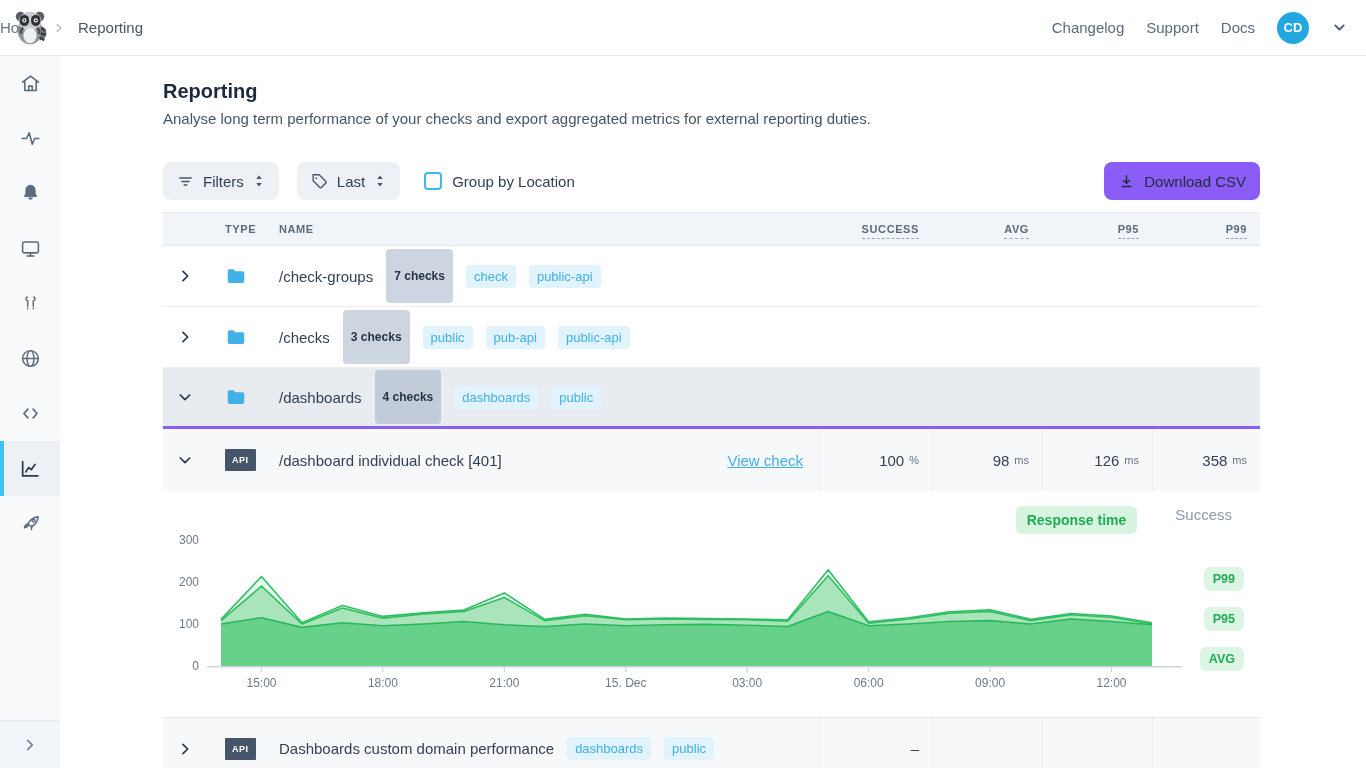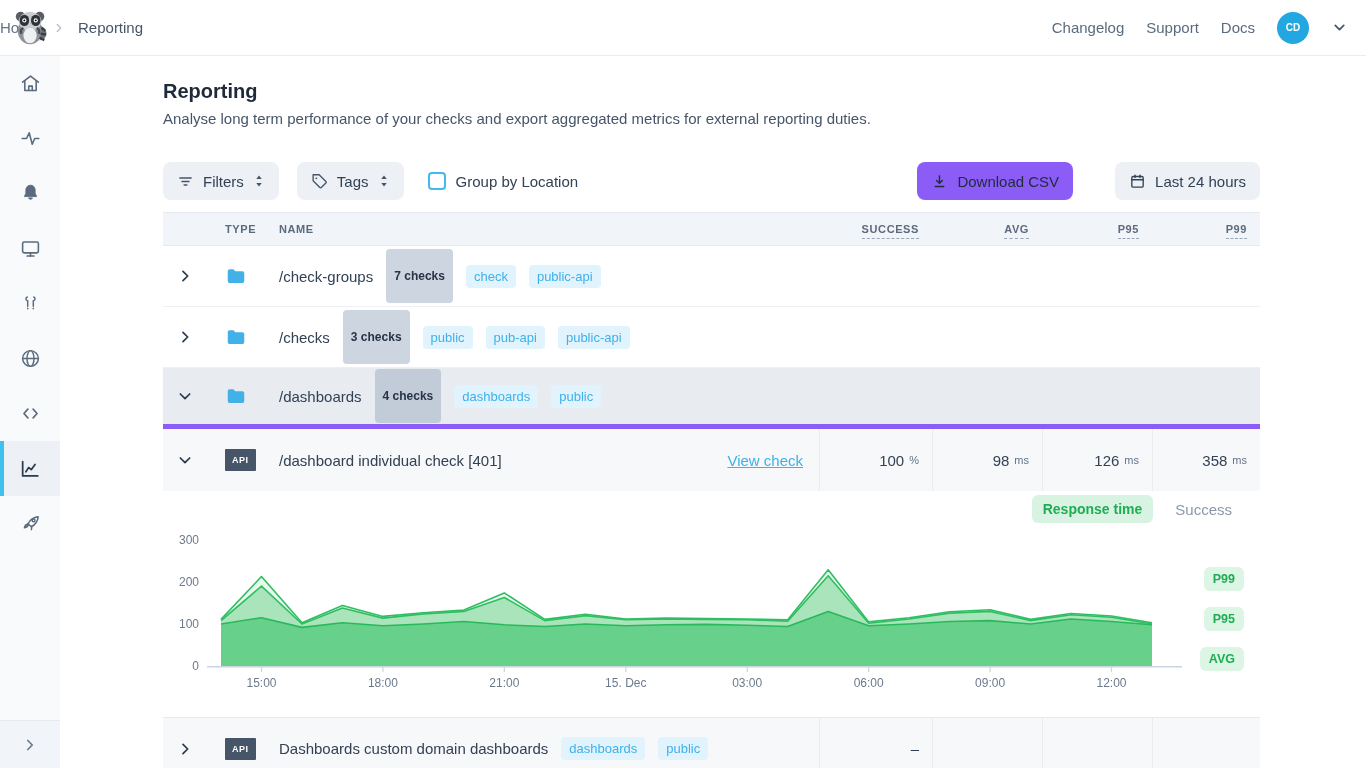--- a/index.html
+++ b/index.html
@@ -10,21 +10,21 @@
   .topbar { position:fixed; top:0; left:0; width:1366px; height:56px; background:#fff;
     border-bottom:1px solid #e8edf2; display:flex; align-items:center; z-index:10; }
   .logo { position:absolute; left:12px; top:9px; width:38px; height:38px; }
   .breadcrumb { display:flex; align-items:center; gap:12px; font-size:15px; }
   .crumb-home { color:#64748b; }
   .crumb-sep { color:#b6c0cc; display:flex; }
   .crumb-current { color:#475569; }
   .topnav { margin-left:auto; display:flex; align-items:center; gap:22px; margin-right:18px; font-size:15px; color:#5b6b7e; }
   .topnav a { color:#5b6b7e; text-decoration:none;text-align:center; }
   .avatar { width:32px; height:32px; border-radius:50%; background:#22a7e0; color:#fff;
-    font-size:10px; font-weight:bold; display:flex; align-items:center; justify-content:center; }
+    font-size:13px; font-weight:bold; display:flex; align-items:center; justify-content:center; }
   .acct-chevron { display:flex; color:#475569; }
 
   
   .sidebar { position:fixed; top:56px; left:0; width:60px; height:712px; background:#f8fafc; }
   .side-item { height:55px; display:flex; align-items:center; justify-content:center;
     position:relative; color:#5b6b7e; cursor:pointer; }
   .side-item svg { stroke:#5b6b7e; }
   .side-item.active { background:#edf1f6; }
   .side-item.active::before { content:""; position:absolute; left:0; top:0; bottom:0; width:4px; background:#3fc1f0; }
   .side-item.active svg { stroke:#2b3a4e; }
@@ -48,41 +48,41 @@
 
   
   .table { margin-top:12px; width:1097px; }
   .tgrid { display:grid; grid-template-columns:44px 72px 1fr 113px 110px 110px 108px; align-items:center; }
   .thead { height:34px; background:#f1f4f8; border-top:1px solid #e5eaef; border-bottom:1px solid #e5eaef;
     font-size:11px; font-weight:bold; letter-spacing:.6px; color:#5b6b7e; }
   .th-right { text-align:right; padding-right:13px; }
   .th-right span, .th-sort span { border-bottom:1px dashed #98a6b5; padding-bottom:3px; cursor:pointer; }
 
   .row { height:61px; border-bottom:1px solid #eceff3; background:#fff; }
-  .row.highlight { background:#e8ecf1; border-bottom:5px solid #8b5cf6; }
+  .row.highlight { background:#e8ecf1; border-bottom:3px solid #8b5cf6; }
   .row.subrow { background:#f6f8fa; border-bottom:none; height:62px; }
   .chev-cell { display:flex; justify-content:center; cursor:pointer; }
   .type-cell { display:flex; padding-left:18px; }
   .name-cell { display:flex; align-items:center; gap:13px; font-size:15px; color:#334155; }
   .count-badge { background:#ccd5e0; color:#273445; font-size:12px; font-weight:bold;
     padding:20px 8px; border-radius:4px; }
   .row.highlight .count-badge { background:#c2ccd8; }
   .tag { background:#e1f3fd; color:#3fb0e8; font-size:13px; padding:4px 8px; border-radius:4px; }
   .api-badge { background:#475569; color:#fff; font-size:9px; font-weight:bold; letter-spacing:.5px;
     padding:6px 7px; border-radius:1px; }
   .view-link { margin-left:auto; margin-right:16px; color:#3fb0e8; text-decoration:underline; font-size:15px; cursor:pointer; }
   .metric { height:100%; display:flex; align-items:center; justify-content:flex-end;
     padding-right:13px; border-left:1px solid #e9edf2; }
   .metric .val { font-size:15px; color:#334155; }
   .metric .unit { font-size:11px; color:#64748b; margin-left:5px; }
   .metric.empty { color:#334155; font-size:15px; }
 
   
   .chart-block { position:relative; width:1097px; height:226px; background:#fff; }
-  .chart-tabs { position:absolute; top:4px; right:28px; display:flex; align-items:center; gap:22px; }
+  .chart-tabs { position:absolute; top:15px; right:28px; display:flex; align-items:flex-start; gap:38px; }
   .tab-pill { background:#d9f3e2; color:#1fad53; font-weight:bold; font-size:14px;
     padding:6px 11px; border-radius:6px; cursor:pointer; }
   .tab-muted { color:#8b99a9; font-size:15px; cursor:pointer; }
   .legend-pill { position:absolute; right:16px; background:#dcf5e5; color:#1fad53; font-weight:bold;
     font-size:12.5px; padding:5px 9px; border-radius:6px; }
   #rt-svg { position:absolute; left:3px; top:37px; overflow:visible; }
   #rt-svg text { font-family:"Liberation Sans", sans-serif; font-size:12px; fill:#6b7a8c; }
 
   .bottom-row { border-top:1px solid #e5eaef; }
   svg.ic { display:block; }
@@ -214,47 +214,38 @@
       <svg class="ic" width="12" height="14" viewBox="0 0 24 28" fill="#475569">
           <polygon points="12,3 17.5,10 6.5,10"></polygon>
           <polygon points="12,25 6.5,18 17.5,18"></polygon>
         </svg>
     </button>
     <button class="btn">
       <svg class="ic" width="17" height="17" viewBox="0 0 24 24" fill="none" stroke="#475569" stroke-width="1.9" stroke-linejoin="round">
           <path d="M11.5 2.5H3v8.5l9.5 9.5a1.4 1.4 0 0 0 2 0l6.5-6.5a1.4 1.4 0 0 0 0-2L11.5 2.5z"></path>
           <circle cx="7.5" cy="7.5" r="1.3" fill="#475569" stroke="none"></circle>
         </svg>
-      <span>Tags</span>
+      <span>Last</span>
       <svg class="ic" width="12" height="14" viewBox="0 0 24 28" fill="#475569">
           <polygon points="12,3 17.5,10 6.5,10"></polygon>
           <polygon points="12,25 6.5,18 17.5,18"></polygon>
         </svg>
     </button>
     <label class="check-wrap">
       <span class="checkbox"></span>
       <span>Group by Location</span>
     </label>
     <div class="toolbar-right">
       <button class="btn download">
         <svg class="ic" width="17" height="17" viewBox="0 0 24 24" fill="none" stroke="#1f2c3d" stroke-width="2" stroke-linecap="round" stroke-linejoin="round">
             <line x1="12" y1="4" x2="12" y2="14"></line>
             <polyline points="8 10.5 12 14.5 16 10.5"></polyline>
             <line x1="6" y1="19" x2="18" y2="19"></line>
           </svg>
         <span>Download CSV</span>
-      </button>
-      <button class="btn">
-        <svg class="ic" width="17" height="17" viewBox="0 0 24 24" fill="none" stroke="#334155" stroke-width="1.9" stroke-linecap="round">
-            <rect x="4" y="5" width="16" height="15" rx="1.8"></rect>
-            <line x1="4" y1="9.5" x2="20" y2="9.5"></line>
-            <line x1="8.5" y1="3" x2="8.5" y2="6.5"></line>
-            <line x1="15.5" y1="3" x2="15.5" y2="6.5"></line>
-          </svg>
-        <span>Last 24 hours</span>
       </button>
     </div>
   </div>
 
   <div class="table">
 
     <div class="tgrid thead">
       <div></div>
       <div style="padding-left:18px;">TYPE</div>
       <div>NAME</div>
@@ -407,21 +398,21 @@
     <div class="tgrid row subrow bottom-row">
       <div class="chev-cell">
         <svg class="ic" width="16" height="16" viewBox="0 0 24 24" fill="none" stroke="#2b3a4e" stroke-width="2.6" stroke-linecap="round" stroke-linejoin="round">
             <polyline points="9 5 16 12 9 19"></polyline>
           </svg>
       </div>
       <div class="type-cell">
         <span class="api-badge">API</span>
       </div>
       <div class="name-cell">
-        <span>Dashboards custom domain dashboards</span>
+        <span>Dashboards custom domain performance</span>
         <span class="tag">dashboards</span>
         <span class="tag">public</span>
       </div>
       <div class="metric empty">
         <span class="val">–</span>
       </div>
       <div class="metric"></div>
       <div class="metric"></div>
       <div class="metric"></div>
     </div>

